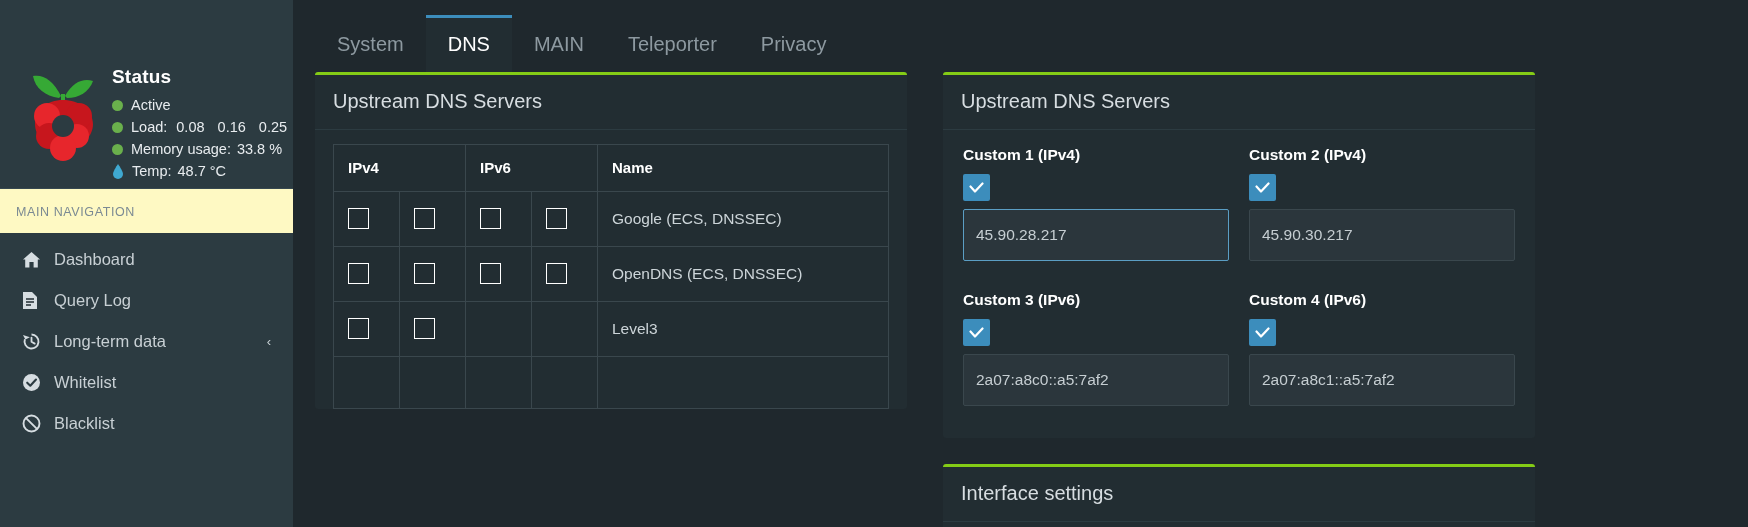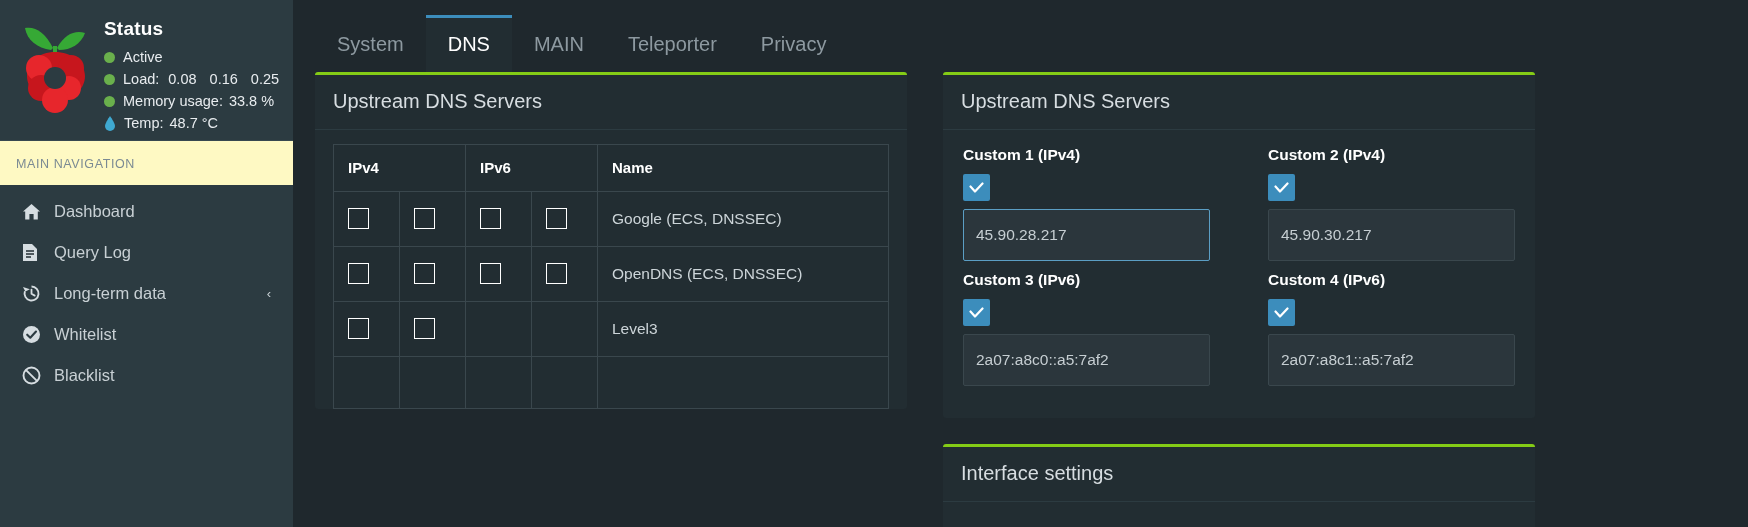--- a/index.html
+++ b/index.html
@@ -13,22 +13,23 @@
   #app { display: flex; width: 1748px; height: 527px; }
 
   
   #sidebar {
     width: 293px; min-width: 293px; height: 527px;
     background: #2c3b41;
     display: flex; flex-direction: column;
     position: relative;
   }
   .status-box {
-    display: flex; padding: 14px 10px 10px 12px;
+    display: flex; padding: 14px 10px 10px 20px;
     height: 140px;
+    margin-top: 48px;
   }
   .logo { width: 86px; min-width: 86px; display: flex; align-items: flex-start; justify-content: center; padding-top: 4px; }
   .status-text { padding-left: 6px; padding-top: 4px; }
   .status-title {
     color: #ffffff; font-size: 19px; font-weight: bold;
     letter-spacing: .2px; margin-bottom: 9px;
   }
   .status-line {
     display: flex; align-items: center;
     color: #e8ecef; font-size: 14.5px; margin-bottom: 6px;
@@ -124,20 +125,21 @@
     background: #222d32;
     display: block;
     cursor: pointer;
   }
 
   
   .custom-grid {
     display: grid; grid-template-columns: 1fr 1fr;
     column-gap: 58px; row-gap: 0;
     padding: 16px 20px 22px 20px;
+    gap: 20px;
   }
   .fld-label {
     color: #ffffff; font-size: 15.5px; font-weight: bold;
     margin-bottom: 10px;
   }
   .chk-on {
     width: 27px; height: 27px; background: #3c8dbc;
     border-radius: 2px; display: flex; align-items: center;
     justify-content: center; cursor: pointer; margin-bottom: 8px;
   }

